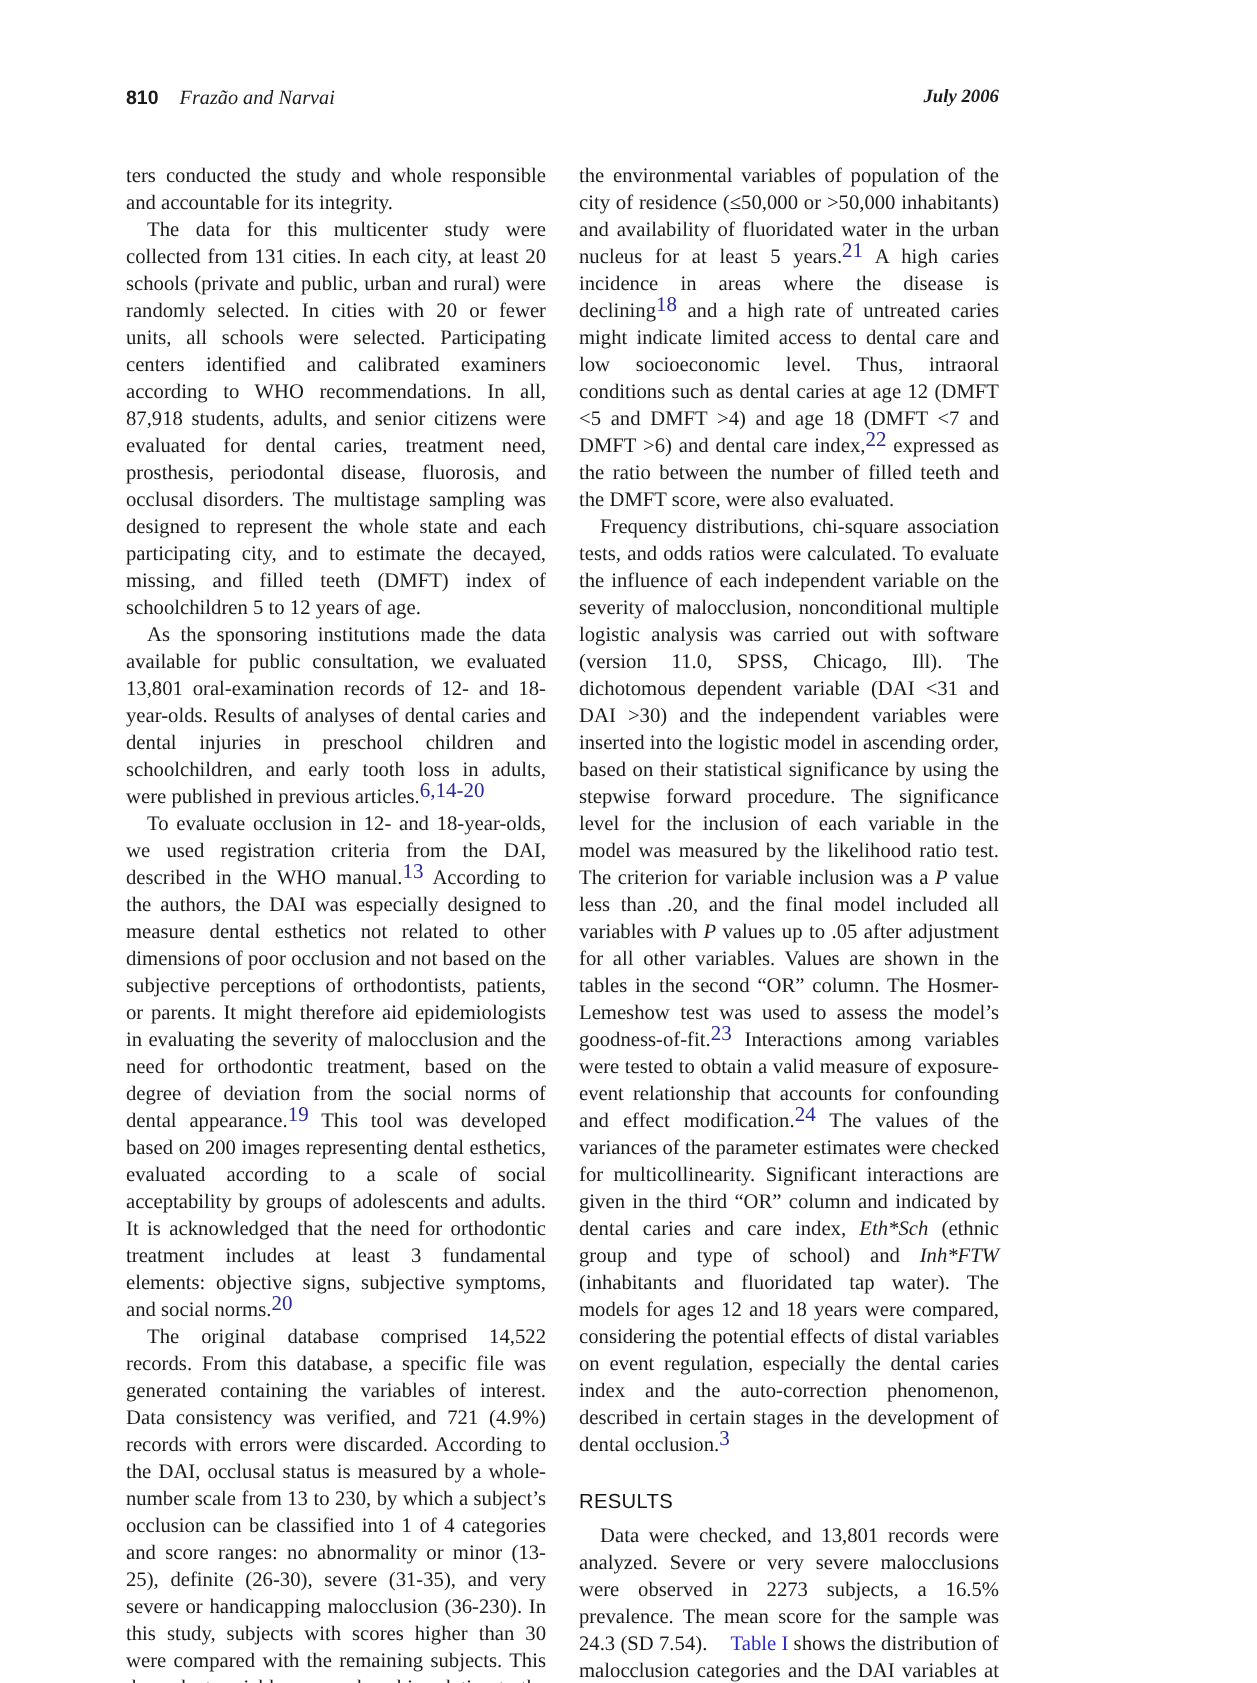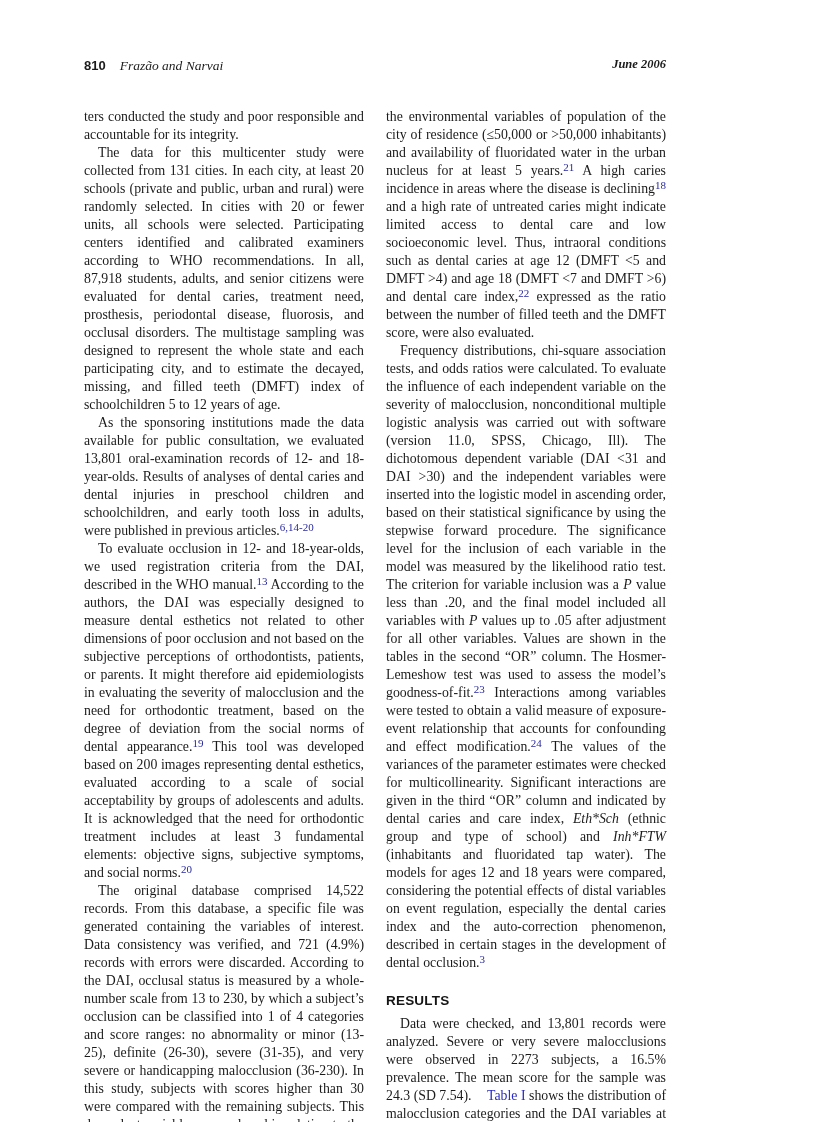--- a/index.html
+++ b/index.html
@@ -49,54 +49,54 @@
   .col { width: 328px; }
   .para {
     margin: 0;
     text-align: justify;
     font-size: 13.8px;
     line-height: 18px;
   }
   .para.indent { text-indent: 14px; }
   .ref {
     color: var(--ref-blue, #28289d);
-    font-size: 11px;
+    font-size: 14px;
     vertical-align: baseline;
     position: relative;
     top: -4.5px;
     line-height: 0;
   }
   .it { font-style: italic; }
   .tlink { color: var(--table-link, #2b2bc4); margin-left: 12px; }
   .section-heading {
     font-family: "Liberation Sans", "DejaVu Sans", sans-serif;
     font-size: 13.5px;
-    font-weight: 700;
+    font-weight: 400;
     letter-spacing: 0.2px;
     color: #151515;
     margin: 21px 0 7px 0;
   }
 </style>
 </head>
 <body>
 
 <div class="page">
   <header class="page-header">
     <div class="header-left">
       <span class="page-num">810</span>
       <span class="running-authors">Frazão and Narvai</span>
     </div>
     <div class="header-right">
-      <div>June 2006</div>
+      <div>July 2006</div>
     </div>
   </header>
 
   <main class="columns">
     <div class="col" id="col-left">
-        <p class="para"><span>ters conducted the study and poor responsible and accountable for its integrity.</span></p>
+        <p class="para"><span>ters conducted the study and whole responsible and accountable for its integrity.</span></p>
         <p class="para indent"><span>The data for this multicenter study were collected from 131 cities. In each city, at least 20 schools (private and public, urban and rural) were randomly selected. In cities with 20 or fewer units, all schools were selected. Participating centers identified and calibrated examiners according to WHO recommendations. In all, 87,918 students, adults, and senior citizens were evaluated for dental caries, treatment need, prosthesis, periodontal disease, fluorosis, and occlusal disorders. The multistage sampling was designed to represent the whole state and each participating city, and to estimate the decayed, missing, and filled teeth (DMFT) index of schoolchildren 5 to 12 years of age.</span></p>
         <p class="para indent"><span>As the sponsoring institutions made the data available for public consultation, we evaluated 13,801 oral-examination records of 12- and 18-year-olds. Results of analyses of dental caries and dental injuries in preschool children and schoolchildren, and early tooth loss in adults, were published in previous articles.</span><sup class="ref">6,14-20</sup></p>
         <p class="para indent"><span>To evaluate occlusion in 12- and 18-year-olds, we used registration criteria from the DAI, described in the WHO manual.</span><sup class="ref">13</sup><span> According to the authors, the DAI was especially designed to measure dental esthetics not related to other dimensions of poor occlusion and not based on the subjective perceptions of orthodontists, patients, or parents. It might therefore aid epidemiologists in evaluating the severity of malocclusion and the need for orthodontic treatment, based on the degree of deviation from the social norms of dental appearance.</span><sup class="ref">19</sup><span> This tool was developed based on 200 images representing dental esthetics, evaluated according to a scale of social acceptability by groups of adolescents and adults. It is acknowledged that the need for orthodontic treatment includes at least 3 fundamental elements: objective signs, subjective symptoms, and social norms.</span><sup class="ref">20</sup></p>
         <p class="para indent"><span>The original database comprised 14,522 records. From this database, a specific file was generated containing the variables of interest. Data consistency was verified, and 721 (4.9%) records with errors were discarded. According to the DAI, occlusal status is measured by a whole-number scale from 13 to 230, by which a subject’s occlusion can be classified into 1 of 4 categories and score ranges: no abnormality or minor (13-25), definite (26-30), severe (31-35), and very severe or handicapping malocclusion (36-230). In this study, subjects with scores higher than 30 were compared with the remaining subjects. This dependent variable was analyzed in relation to the demographic variables of age (12 or 18 years) and sex (male or female), the socioeconomic variables of type of school (public or private; urban or rural) and ethnicity (white or nonwhite), and</span></p>
       </div>
     <div class="col" id="col-right">
         <p class="para"><span>the environmental variables of population of the city of residence (≤50,000 or &gt;50,000 inhabitants) and availability of fluoridated water in the urban nucleus for at least 5 years.</span><sup class="ref">21</sup><span> A high caries incidence in areas where the disease is declining</span><sup class="ref">18</sup><span> and a high rate of untreated caries might indicate limited access to dental care and low socioeconomic level. Thus, intraoral conditions such as dental caries at age 12 (DMFT &lt;5 and DMFT &gt;4) and age 18 (DMFT &lt;7 and DMFT &gt;6) and dental care index,</span><sup class="ref">22</sup><span> expressed as the ratio between the number of filled teeth and the DMFT score, were also evaluated.</span></p>
         <p class="para indent"><span>Frequency distributions, chi-square association tests, and odds ratios were calculated. To evaluate the influence of each independent variable on the severity of malocclusion, nonconditional multiple logistic analysis was carried out with software (version 11.0, SPSS, Chicago, Ill). The dichotomous dependent variable (DAI &lt;31 and DAI &gt;30) and the independent variables were inserted into the logistic model in ascending order, based on their statistical significance by using the stepwise forward procedure. The significance level for the inclusion of each variable in the model was measured by the likelihood ratio test. The criterion for variable inclusion was a </span><span class="it">P</span><span> value less than .20, and the final model included all variables with </span><span class="it">P</span><span> values up to .05 after adjustment for all other variables. Values are shown in the tables in the second “OR” column. The Hosmer-Lemeshow test was used to assess the model’s goodness-of-fit.</span><sup class="ref">23</sup><span> Interactions among variables were tested to obtain a valid measure of exposure-event relationship that accounts for confounding and effect modification.</span><sup class="ref">24</sup><span> The values of the variances of the parameter estimates were checked for multicollinearity. Significant interactions are given in the third “OR” column and indicated by dental caries and care index, </span><span class="it">Eth*Sch</span><span> (ethnic group and type of school) and </span><span class="it">Inh*FTW</span><span> (inhabitants and fluoridated tap water). The models for ages 12 and 18 years were compared, considering the potential effects of distal variables on event regulation, especially the dental caries index and the auto-correction phenomenon, described in certain stages in the development of dental occlusion.</span><sup class="ref">3</sup></p>
         <h2 class="section-heading">RESULTS</h2>
         <p class="para indent"><span>Data were checked, and 13,801 records were analyzed. Severe or very severe malocclusions were observed in 2273 subjects, a 16.5% prevalence. The mean score for the sample was 24.3 (SD 7.54). </span><span class="tlink">Table I</span><span> shows the distribution of malocclusion categories and the DAI variables at ages 12 and 18 years. Normal or mild malocclu-</span></p>

